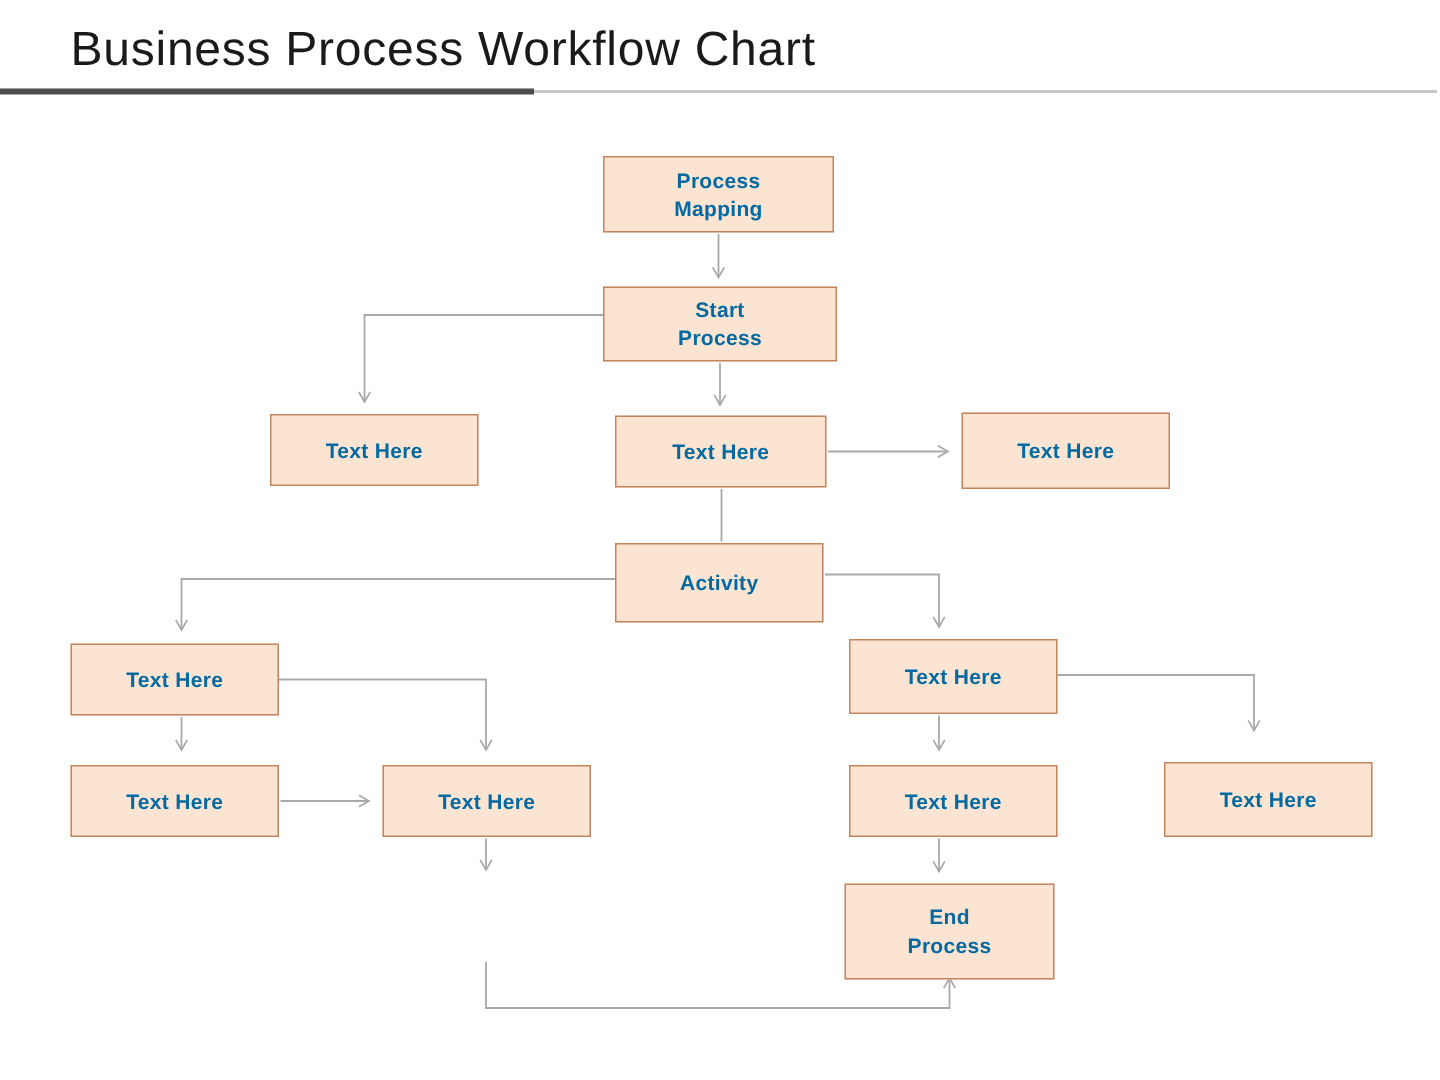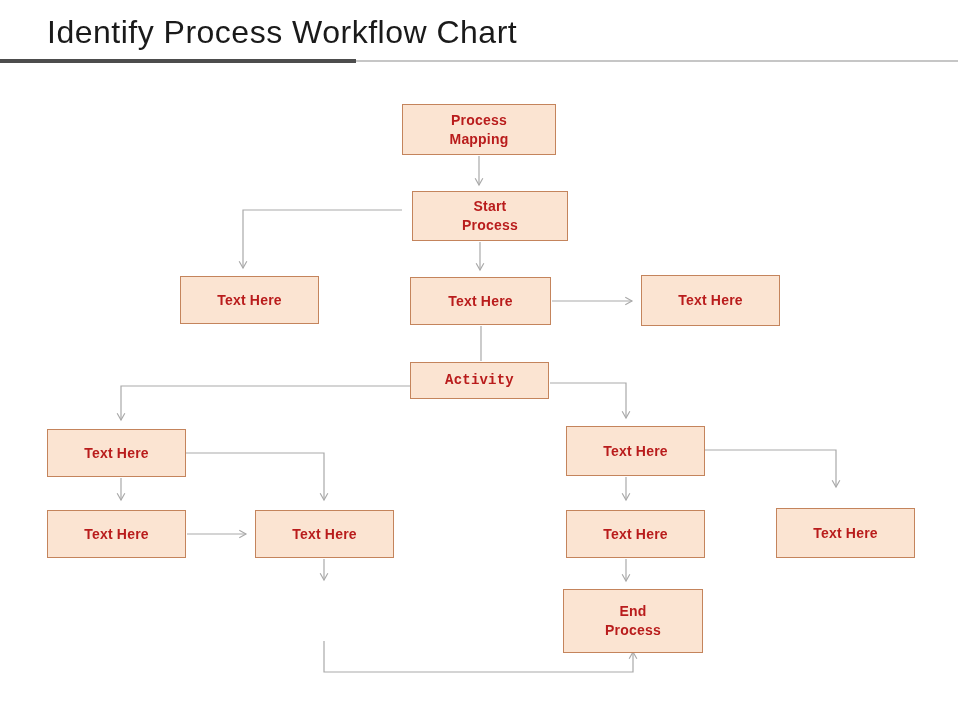--- a/index.html
+++ b/index.html
@@ -35,30 +35,30 @@
   svg.connectors path{fill:none;stroke:var(--connector);stroke-width:1.2;}
   .node{
     position:absolute;
     box-sizing:border-box;
     background:var(--node-fill);
     border:1.5px solid var(--node-border);
     display:flex;align-items:center;justify-content:center;
     text-align:center;
   }
   .node .lbl{
-    font-size:14px;font-weight:700;color:#b91c1c;
+    font-size:14px;font-weight:700;color:#0369a1;
     line-height:19px;white-space:pre-line;letter-spacing:.2px;
   }
 </style>
 </head>
 <body>
 
 <div id="slide">
 
-  <div class="title">Identify Process Workflow Chart</div>
+  <div class="title">Business Process Workflow Chart</div>
   <div class="rule-dark"></div>
   <div class="rule-light"></div>
 
   <svg class="connectors" width="960" height="720" viewBox="0 0 960 720">
     <defs>
       <marker id="arrow" viewBox="0 0 10 10" refX="8" refY="5" markerWidth="8" markerHeight="8" orient="auto">
         <path d="M1,1 L8,5 L1,9" fill="none" stroke="#a9a9a9" stroke-width="1.3"></path>
       </marker>
     </defs>
     <path d="M479,156 V185" marker-end="url(#arrow)"></path>
@@ -75,34 +75,34 @@
     <path d="M626,477 V500" marker-end="url(#arrow)"></path>
     <path d="M705,450 H836 V487" marker-end="url(#arrow)"></path>
     <path d="M626,559 V581" marker-end="url(#arrow)"></path>
     <path d="M324,641 V672 H633 V652" marker-end="url(#arrow)"></path>
   </svg>
 
   <div class="node" style="left:402px;top:104px;width:154px;height:51px;">
     <span class="lbl">Process
 Mapping</span>
   </div>
-  <div class="node" style="left:402px;top:191px;width:156px;height:50px;margin-left:10px;">
+  <div class="node" style="left:402px;top:191px;width:156px;height:50px;">
     <span class="lbl">Start
 Process</span>
   </div>
   <div class="node" style="left:180px;top:276px;width:139px;height:48px;">
     <span class="lbl">Text Here</span>
   </div>
   <div class="node" style="left:410px;top:277px;width:141px;height:48px;">
     <span class="lbl">Text Here</span>
   </div>
   <div class="node" style="left:641px;top:275px;width:139px;height:51px;">
     <span class="lbl">Text Here</span>
   </div>
-  <div class="node" style="left:410px;top:362px;width:139px;height:37px;font-family:Liberation Mono, monospace;">
+  <div class="node" style="left:410px;top:362px;width:139px;height:53px;">
     <span class="lbl">Activity</span>
   </div>
   <div class="node" style="left:47px;top:429px;width:139px;height:48px;">
     <span class="lbl">Text Here</span>
   </div>
   <div class="node" style="left:566px;top:426px;width:139px;height:50px;">
     <span class="lbl">Text Here</span>
   </div>
   <div class="node" style="left:47px;top:510px;width:139px;height:48px;">
     <span class="lbl">Text Here</span>

